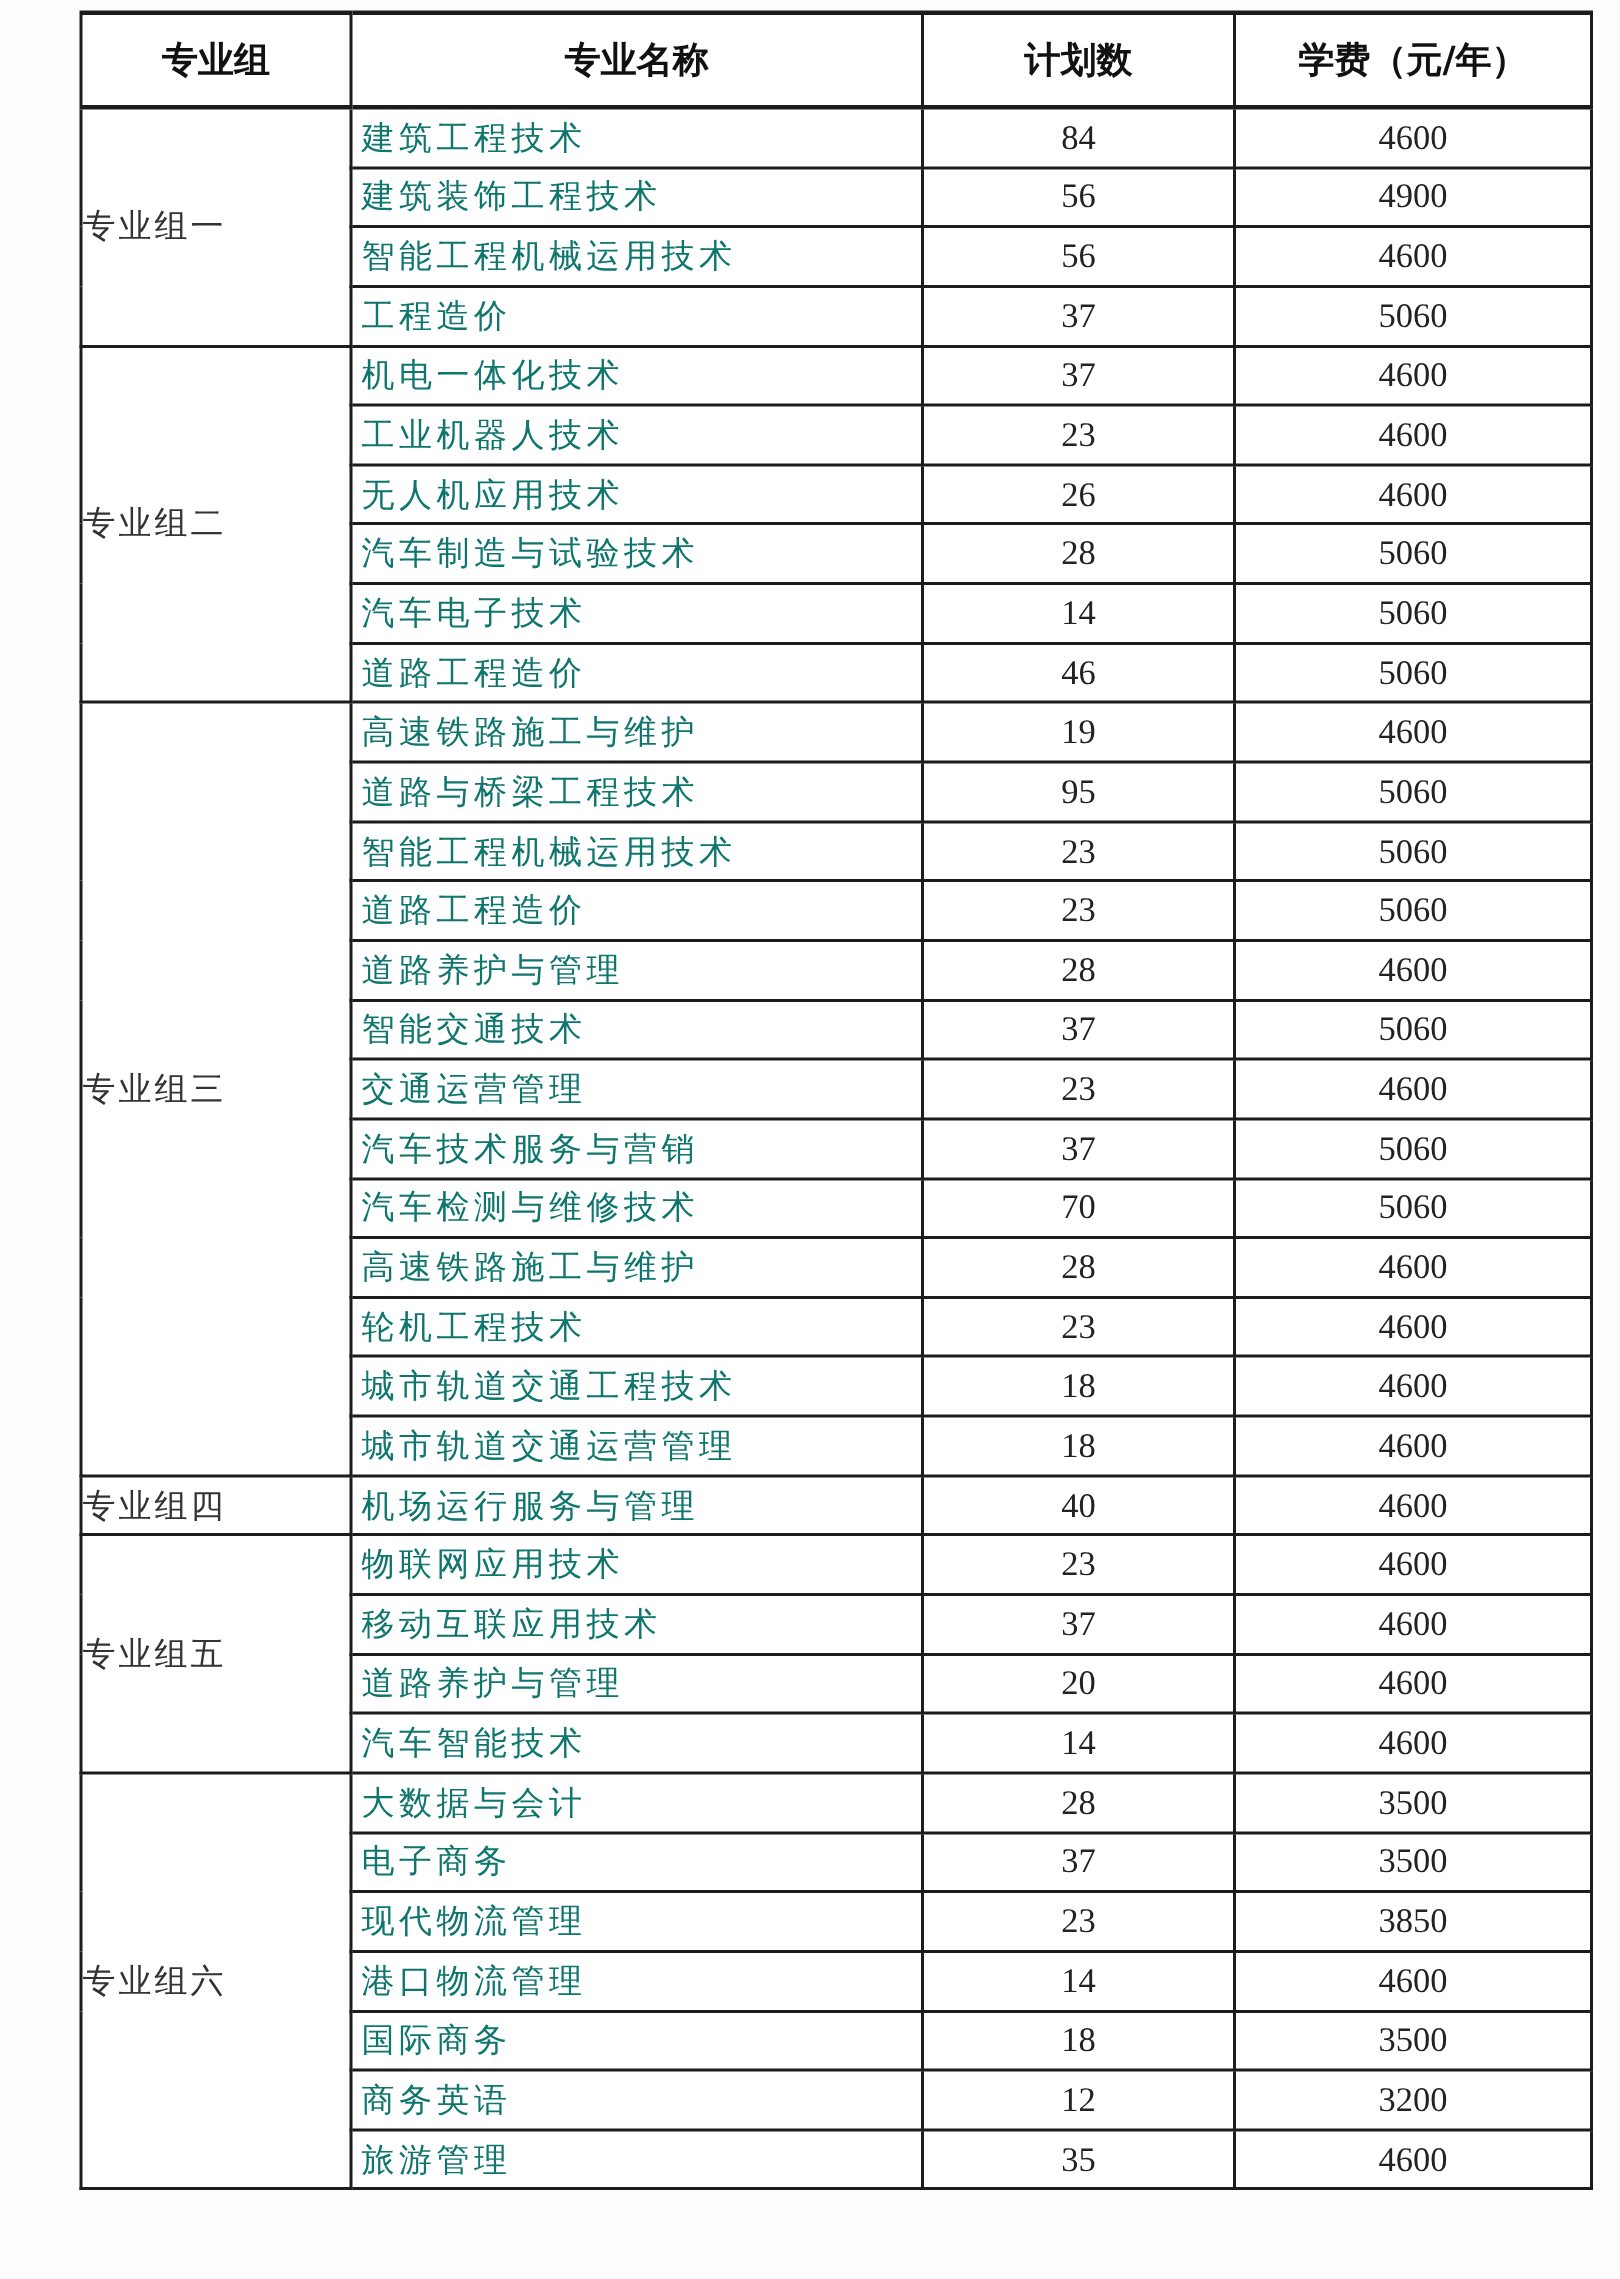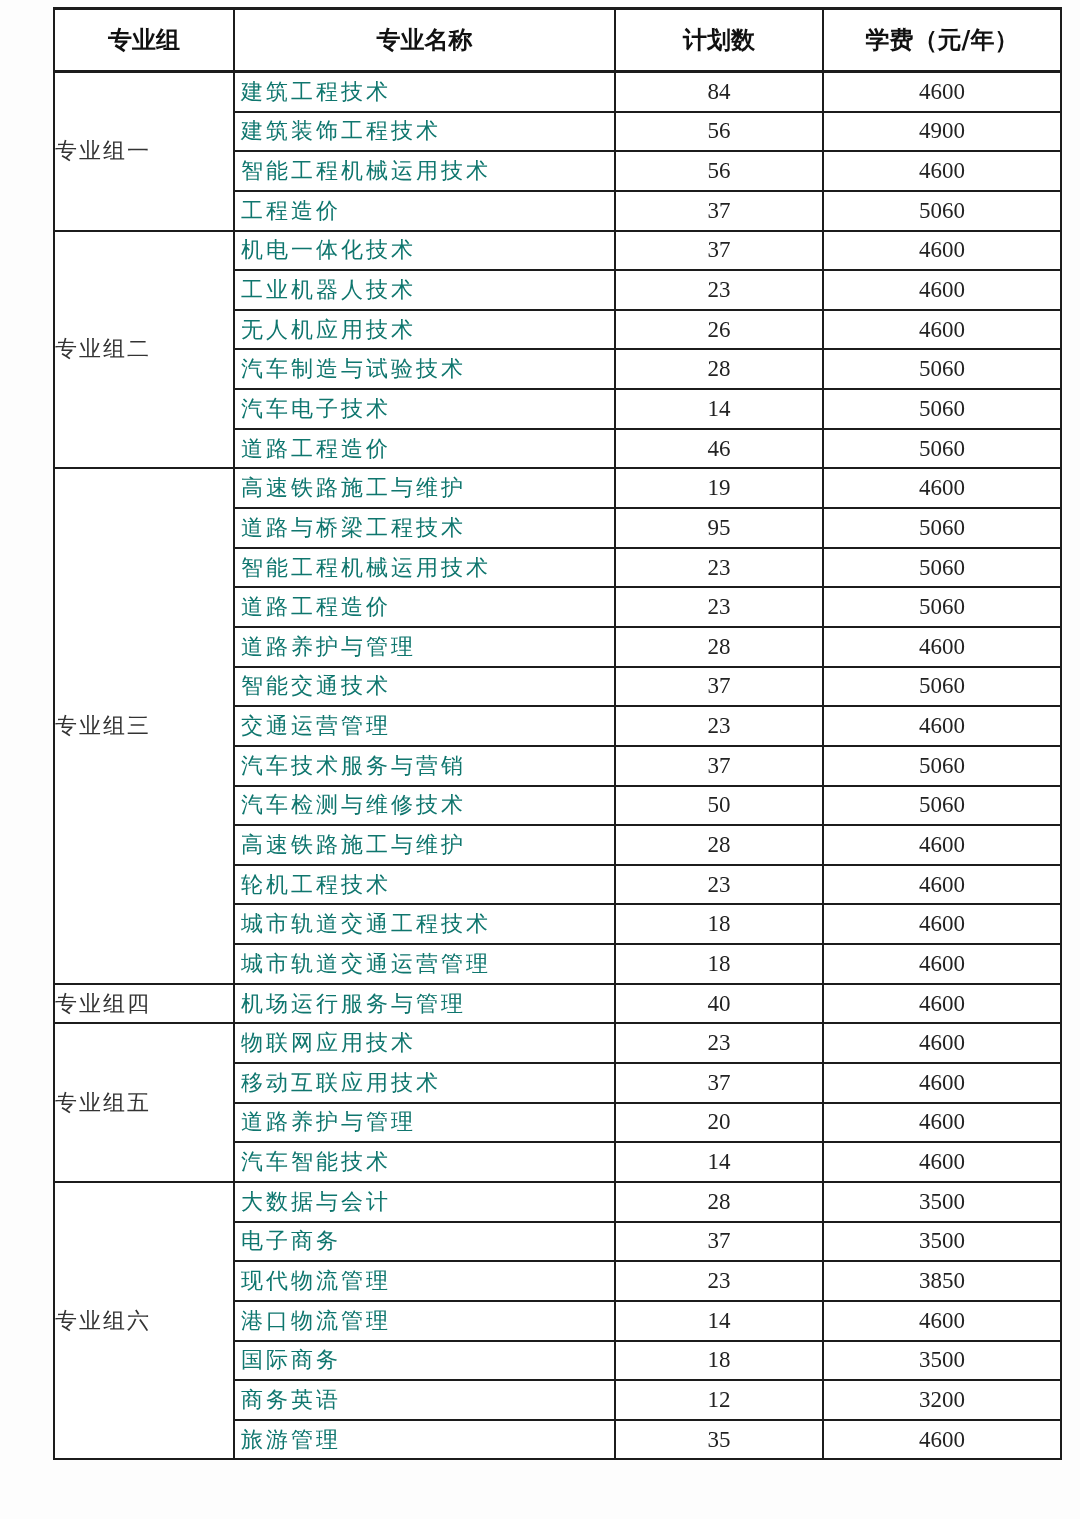--- a/index.html
+++ b/index.html
@@ -165,21 +165,21 @@
           <td class="num">23</td>
           <td class="num">4600</td>
         </tr>
         <tr>
           <td class="name">汽车技术服务与营销</td>
           <td class="num">37</td>
           <td class="num">5060</td>
         </tr>
         <tr>
           <td class="name">汽车检测与维修技术</td>
-          <td class="num">50</td>
+          <td class="num">70</td>
           <td class="num">5060</td>
         </tr>
         <tr>
           <td class="name">高速铁路施工与维护</td>
           <td class="num">28</td>
           <td class="num">4600</td>
         </tr>
         <tr>
           <td class="name">轮机工程技术</td>
           <td class="num">23</td>

